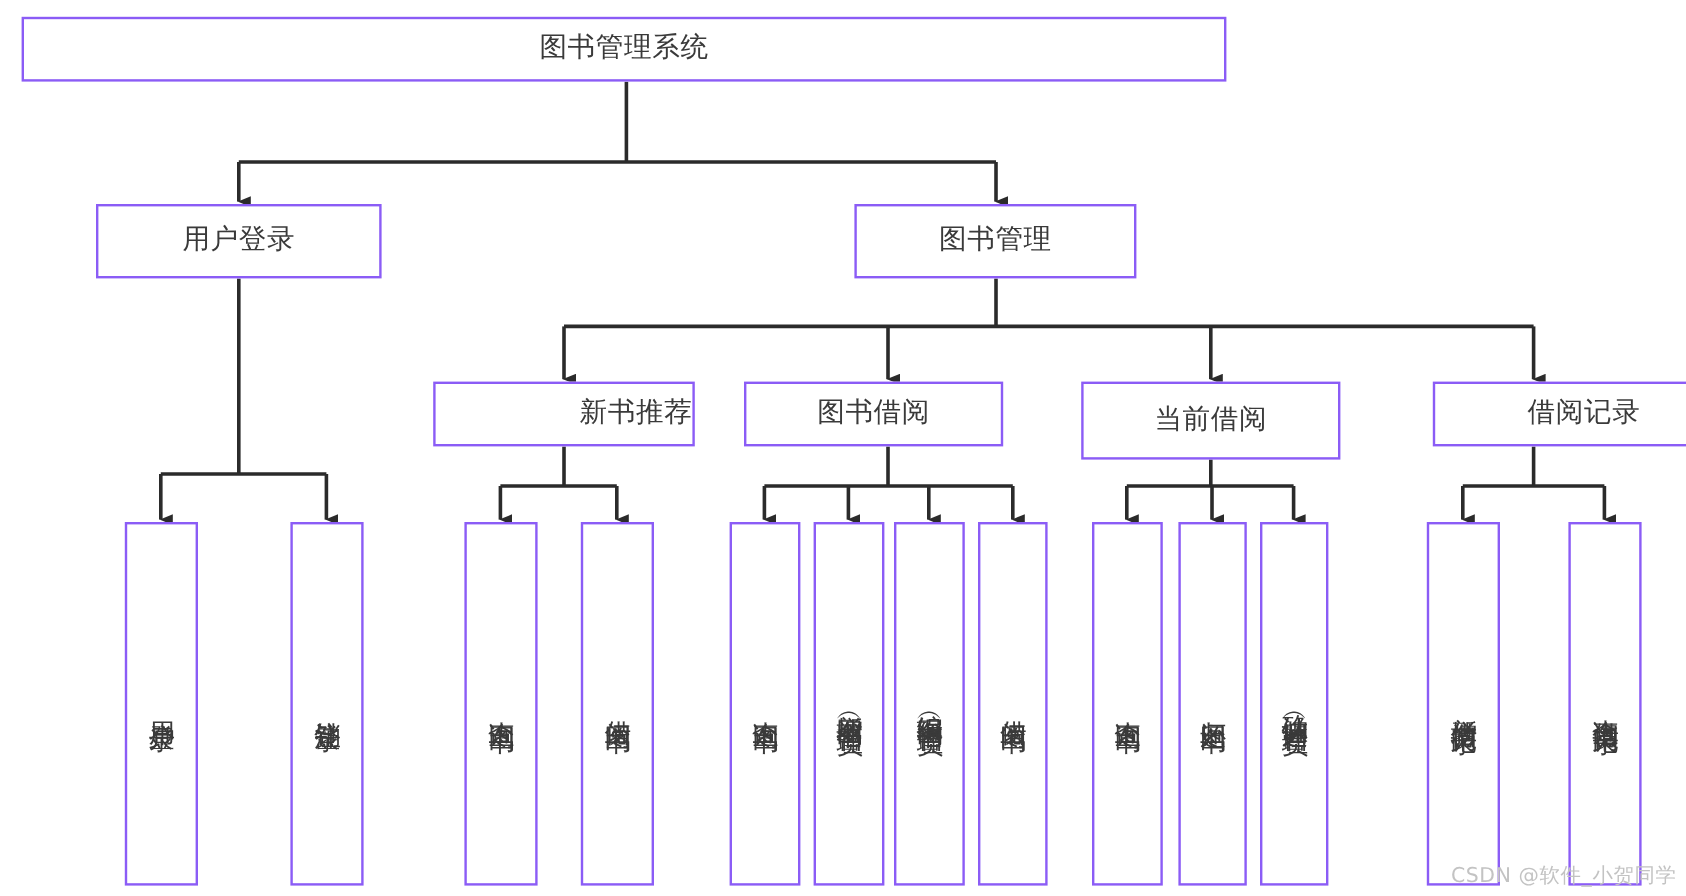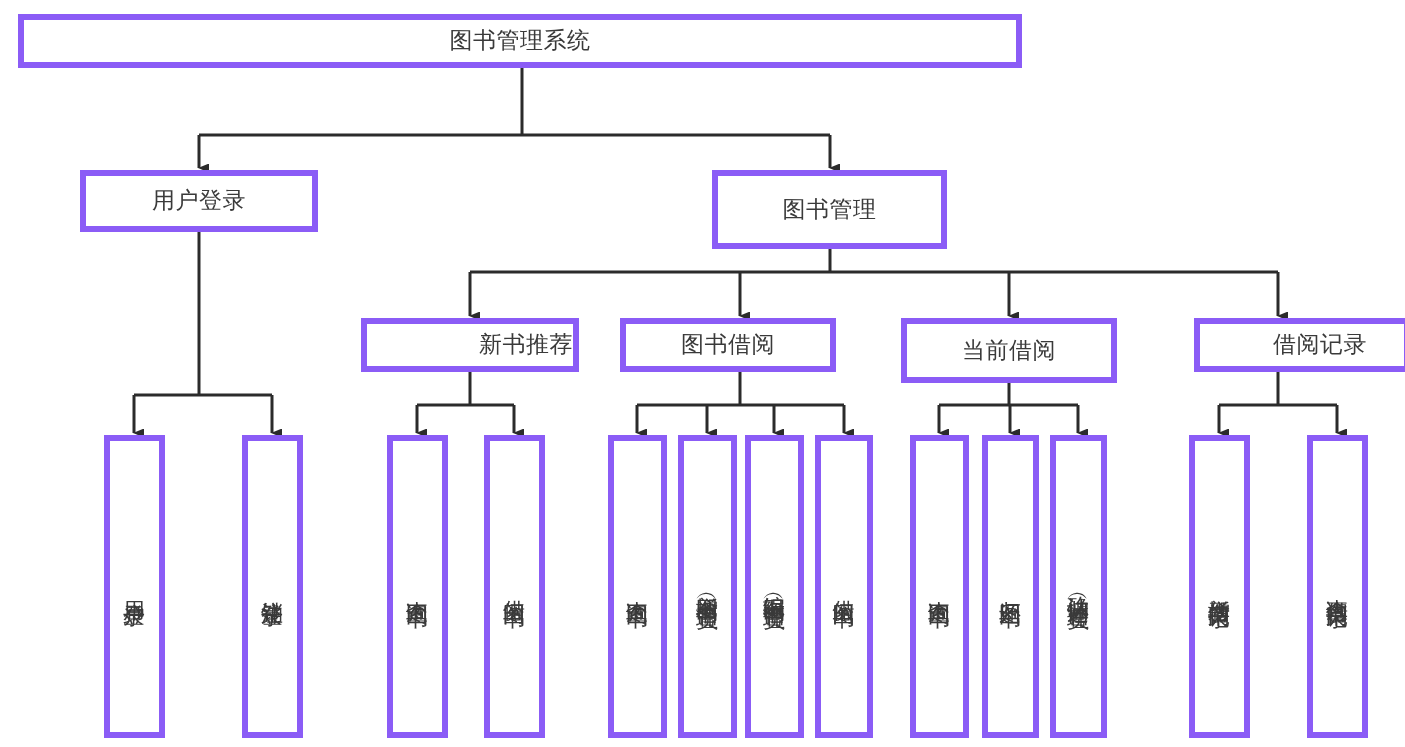--- a/index.html
+++ b/index.html
@@ -16,21 +16,21 @@
   }
   #diagram-root {
     position: relative;
     width: 1405px;
     height: 747px;
   }
   .node {
     position: absolute;
     box-sizing: border-box;
     background: #ffffff;
-    border: 6px solid #8b5cf6;
+    border: 2px solid #8b5cf6;
     display: flex;
     align-items: center;
     justify-content: center;
     overflow: hidden;
   }
   .node-label {
     color: #3a3a3a;
     text-align: center;
     line-height: 1.18;
     letter-spacing: 0.5px;
@@ -118,21 +118,21 @@
       </g>
   </svg>
 
   <div id="nodes-layer">
       <div class="node horizontal" style="left: 18px; top: 14px; width: 1004px; height: 54px;">
         <span class="node-label">图书管理系统</span>
       </div>
       <div class="node horizontal" style="left: 80px; top: 170px; width: 238px; height: 62px;">
         <span class="node-label">用户登录</span>
       </div>
-      <div class="node horizontal" style="left: 712px; top: 170px; width: 235px; height: 79px;">
+      <div class="node horizontal" style="left: 712px; top: 170px; width: 235px; height: 62px;">
         <span class="node-label">图书管理</span>
       </div>
       <div class="node horizontal" style="left: 361px; top: 318px; width: 218px; height: 54px; justify-content: flex-end;">
         <span class="node-label">新书推荐</span>
       </div>
       <div class="node horizontal" style="left: 620px; top: 318px; width: 216px; height: 54px;">
         <span class="node-label">图书借阅</span>
       </div>
       <div class="node horizontal" style="left: 901px; top: 318px; width: 216px; height: 65px;">
         <span class="node-label">当前借阅</span>
@@ -174,13 +174,14 @@
         <span class="node-label">确认归还（管理员）</span>
       </div>
       <div class="node vertical" style="left: 1189px; top: 435px; width: 61px; height: 303px;">
         <span class="node-label">新增借阅记录</span>
       </div>
       <div class="node vertical" style="left: 1307px; top: 435px; width: 61px; height: 303px;">
         <span class="node-label">查询借阅记录</span>
       </div>
     </div>
 
+  <div class="watermark">CSDN @软件_小贺同学</div>
 </div>
 
 </body></html>

